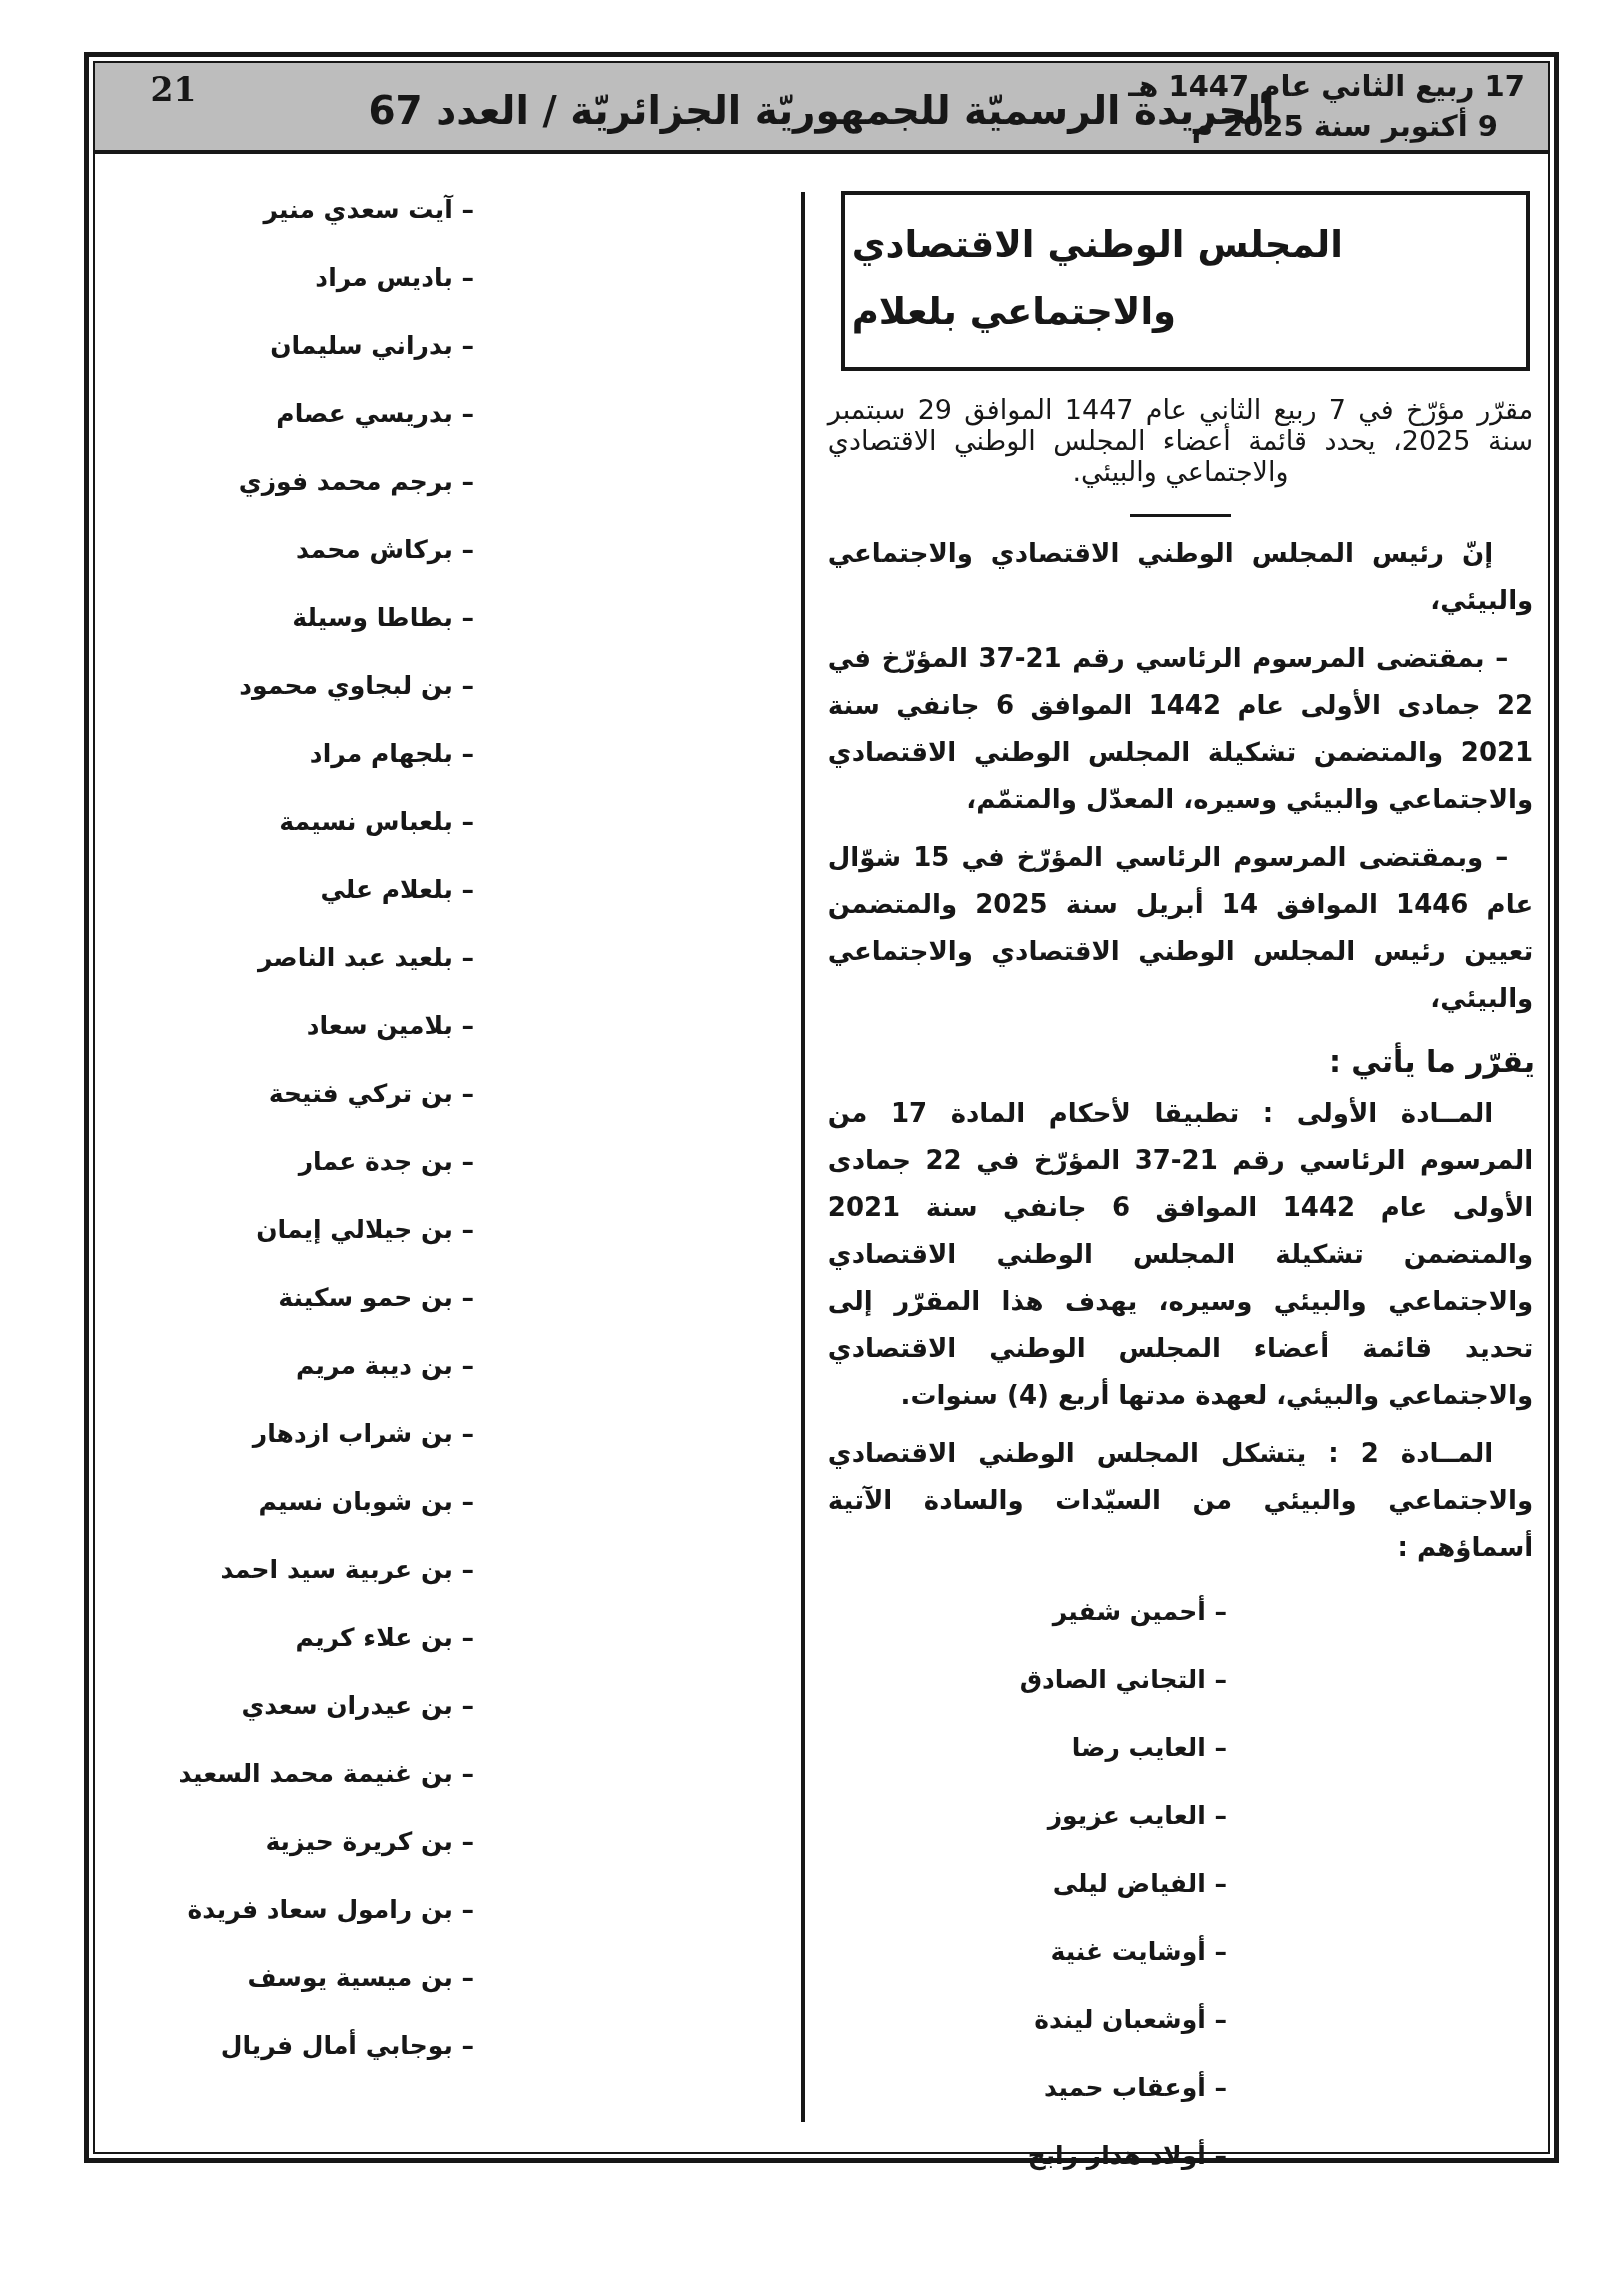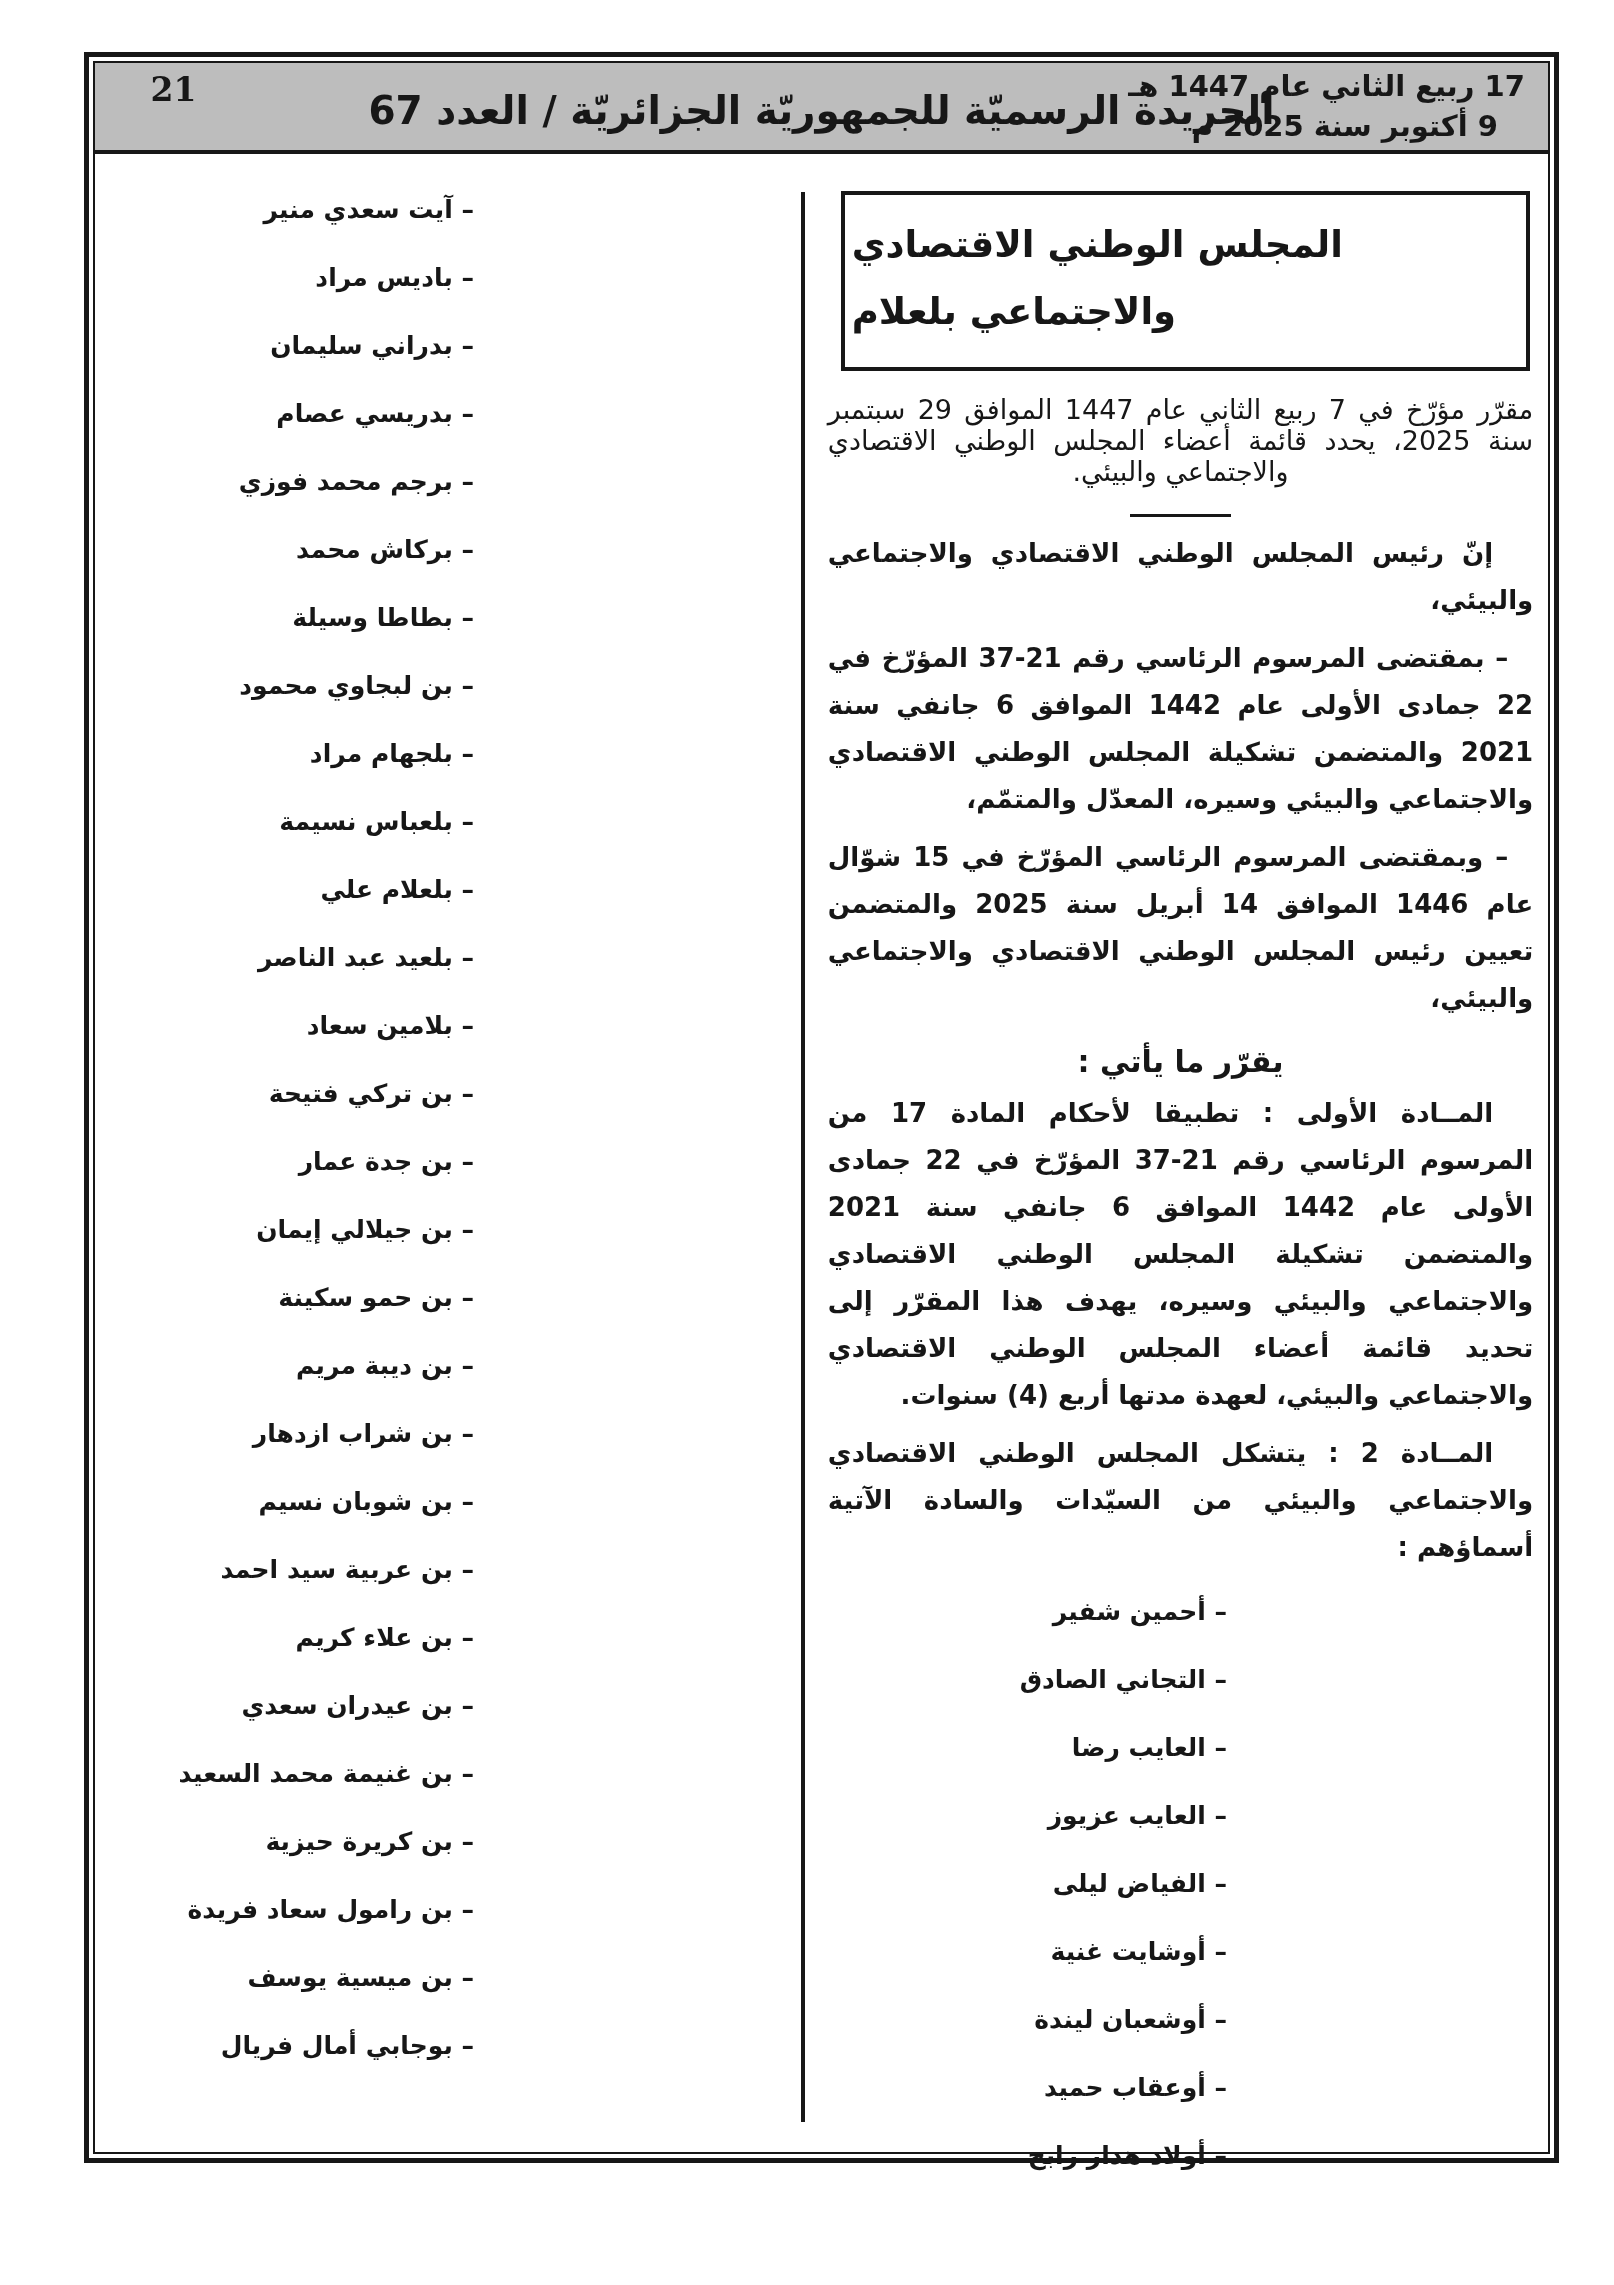--- a/index.html
+++ b/index.html
@@ -70,21 +70,21 @@
   }
   .para{
     margin:11px 1.8px 0 1.8px;
     font-weight:bold;font-size:26px;line-height:47px;
     text-align:justify;
   }
   .para.indent{text-indent:40px;}
   .para.visa{text-indent:25px;}
   .decides{
     margin:22px 0 9px 0;
-    text-align:center;font-weight:bold;font-size:30px;
+    text-align:right;font-weight:bold;font-size:30px;
   }
   .art-label{font-weight:bold;margin-top:16px;}
   
   .names{margin-top:7.2px;}
   .name-item{
     height:68px;
     display:flex;align-items:center;
     padding-right:308px;
     font-weight:bold;font-size:25px;white-space:nowrap;
   }

